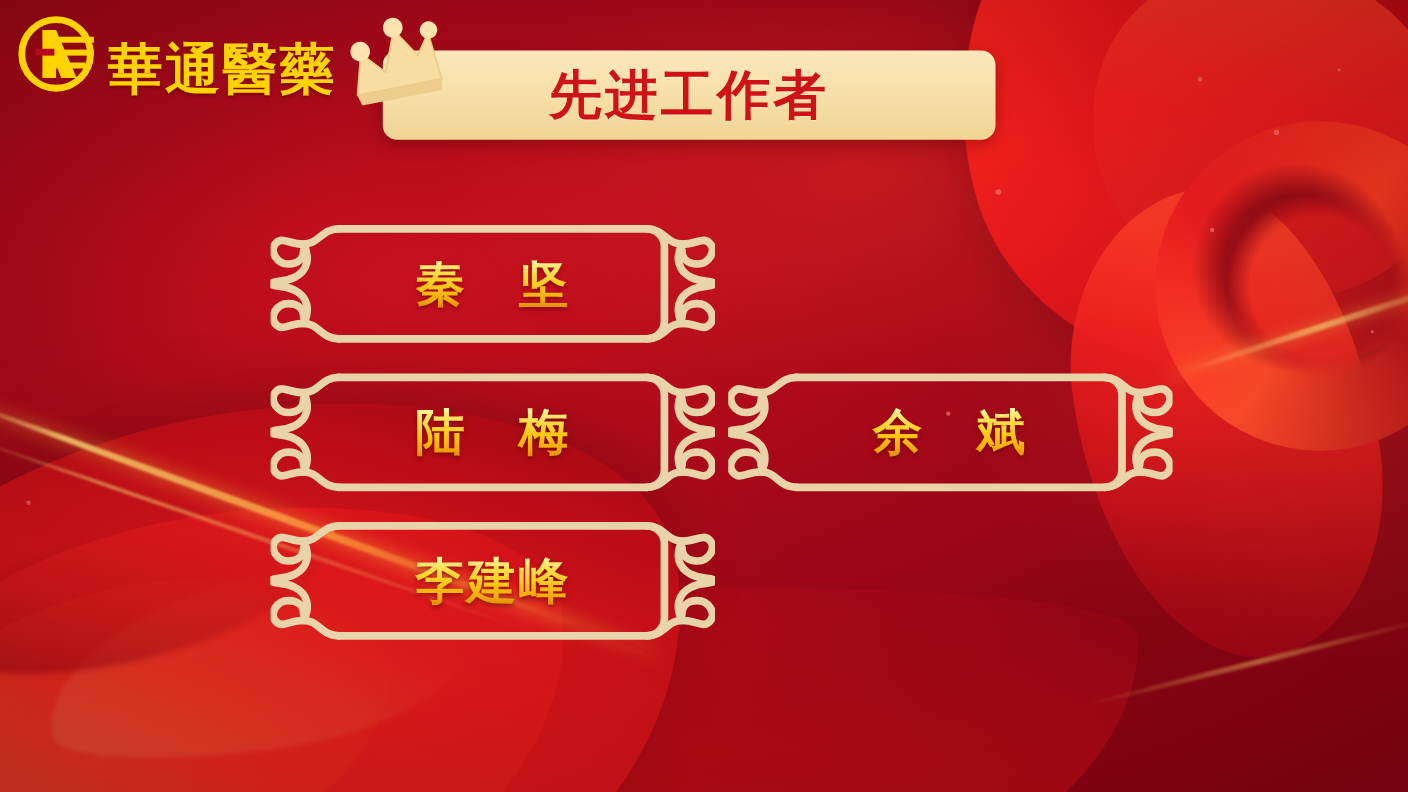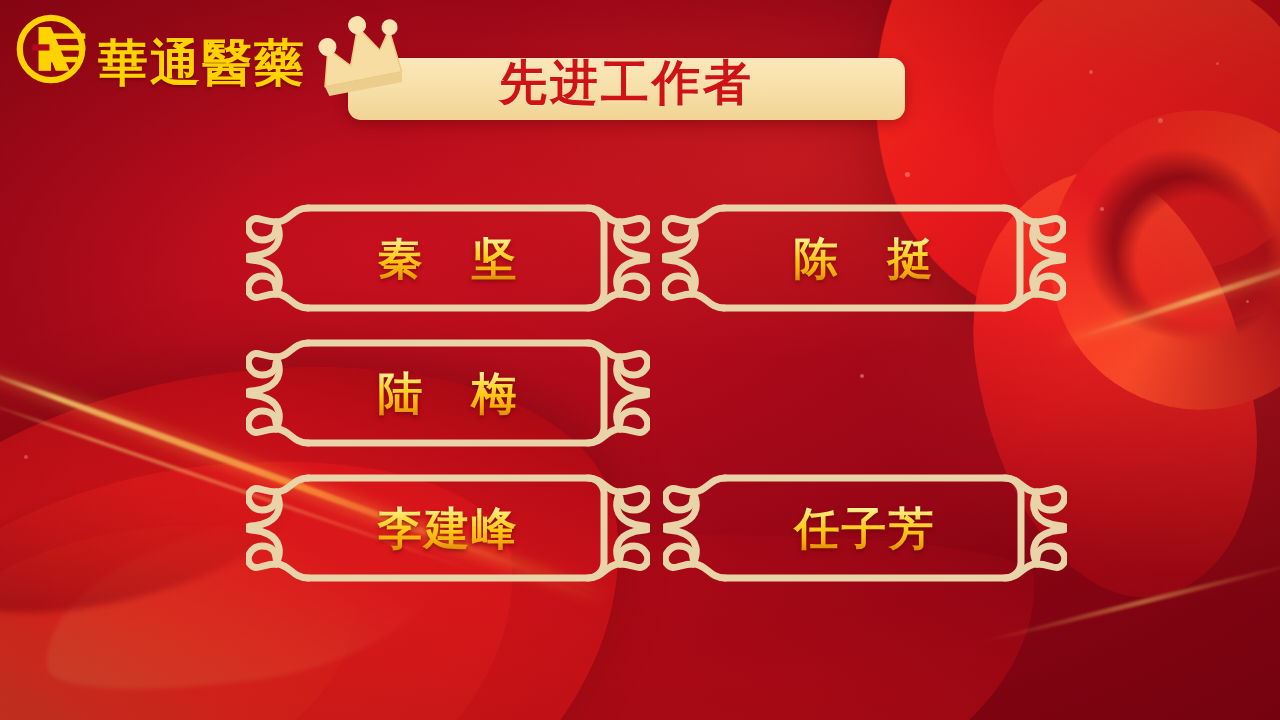--- a/index.html
+++ b/index.html
@@ -168,26 +168,26 @@
   }
 
   
   .crown{
     position:absolute; left:302px; top:12px;
     width:112px; height:92px;
     z-index:22;
   }
   .title-banner{
     position:absolute;
-    left:348px; top:58px;
-    width:557px; height:62px;
+    left:348px; top:46px;
+    width:557px; height:81px;
     background:linear-gradient(180deg,#fbe7bb 0%,#f6dfa7 52%,#f0d494 100%);
     border-radius:13px;
     z-index:21;
-    display:flex; align-items:flex-start; justify-content:center;
+    display:flex; align-items:center; justify-content:center;
     box-shadow:0 4px 14px rgba(80,0,8,.35);
   }
   .title-text{
     font-family:"DejaVu Sans","Liberation Sans",sans-serif;
     font-weight:bold;
     font-size:48px;
     letter-spacing:3px;
     color:#cf1216;
     line-height:1;
     white-space:nowrap;
@@ -314,88 +314,72 @@
             <path d="M30 98 C36 86 34 74 22 68 C10 62 4 66 0 62"></path>
             <path d="M342 12 C358 12 360 26 374 26 C388 26 394 18 400 26 C405 33 398 44 388 44 C378 44 374 38 374 32"></path>
             <path d="M342 112 C358 112 360 98 374 98 C388 98 394 106 400 98 C405 91 398 80 388 80 C378 80 374 86 374 92"></path>
             <path d="M374 26 C368 38 370 50 382 56 C394 62 400 58 404 62"></path>
             <path d="M374 98 C368 86 370 74 382 68 C394 62 400 66 404 62"></path>
           </g>
         </svg>
         <div class="plaque-name">秦　坚</div>
       </div>
 
-      <div class="plaque">
-        <svg viewBox="0 0 404 124" preserveAspectRatio="none">
-          <g fill="none" stroke="#e8d4a8" stroke-width="7" stroke-linecap="round" stroke-linejoin="round">
-            <path d="M62 12 H342 a16 16 0 0 1 16 16 V96 a16 16 0 0 1 -16 16 H62"></path>
-            <path d="M62 12 C46 12 44 26 30 26 C16 26 10 18 4 26 C-1 33 6 44 16 44 C26 44 30 38 30 32"></path>
-            <path d="M62 112 C46 112 44 98 30 98 C16 98 10 106 4 98 C-1 91 6 80 16 80 C26 80 30 86 30 92"></path>
-            <path d="M30 26 C36 38 34 50 22 56 C10 62 4 58 0 62"></path>
-            <path d="M30 98 C36 86 34 74 22 68 C10 62 4 66 0 62"></path>
-            <path d="M342 12 C358 12 360 26 374 26 C388 26 394 18 400 26 C405 33 398 44 388 44 C378 44 374 38 374 32"></path>
-            <path d="M342 112 C358 112 360 98 374 98 C388 98 394 106 400 98 C405 91 398 80 388 80 C378 80 374 86 374 92"></path>
-            <path d="M374 26 C368 38 370 50 382 56 C394 62 400 58 404 62"></path>
-            <path d="M374 98 C368 86 370 74 382 68 C394 62 400 66 404 62"></path>
-          </g>
-        </svg>
-        <div class="plaque-name">陈　挺</div>
-      </div>
     </div>
 
     <div class="plaque-row r2">
       <div class="plaque">
         <svg viewBox="0 0 404 124" preserveAspectRatio="none">
           <g fill="none" stroke="#e8d4a8" stroke-width="7" stroke-linecap="round" stroke-linejoin="round">
             <path d="M62 12 H342 a16 16 0 0 1 16 16 V96 a16 16 0 0 1 -16 16 H62"></path>
             <path d="M62 12 C46 12 44 26 30 26 C16 26 10 18 4 26 C-1 33 6 44 16 44 C26 44 30 38 30 32"></path>
             <path d="M62 112 C46 112 44 98 30 98 C16 98 10 106 4 98 C-1 91 6 80 16 80 C26 80 30 86 30 92"></path>
             <path d="M30 26 C36 38 34 50 22 56 C10 62 4 58 0 62"></path>
             <path d="M30 98 C36 86 34 74 22 68 C10 62 4 66 0 62"></path>
             <path d="M342 12 C358 12 360 26 374 26 C388 26 394 18 400 26 C405 33 398 44 388 44 C378 44 374 38 374 32"></path>
             <path d="M342 112 C358 112 360 98 374 98 C388 98 394 106 400 98 C405 91 398 80 388 80 C378 80 374 86 374 92"></path>
             <path d="M374 26 C368 38 370 50 382 56 C394 62 400 58 404 62"></path>
             <path d="M374 98 C368 86 370 74 382 68 C394 62 400 66 404 62"></path>
           </g>
         </svg>
         <div class="plaque-name">陆　梅</div>
       </div>
 
+      <div class="plaque">
+        <svg viewBox="0 0 404 124" preserveAspectRatio="none">
+          <g fill="none" stroke="#e8d4a8" stroke-width="7" stroke-linecap="round" stroke-linejoin="round">
+            <path d="M62 12 H342 a16 16 0 0 1 16 16 V96 a16 16 0 0 1 -16 16 H62"></path>
+            <path d="M62 12 C46 12 44 26 30 26 C16 26 10 18 4 26 C-1 33 6 44 16 44 C26 44 30 38 30 32"></path>
+            <path d="M62 112 C46 112 44 98 30 98 C16 98 10 106 4 98 C-1 91 6 80 16 80 C26 80 30 86 30 92"></path>
+            <path d="M30 26 C36 38 34 50 22 56 C10 62 4 58 0 62"></path>
+            <path d="M30 98 C36 86 34 74 22 68 C10 62 4 66 0 62"></path>
+            <path d="M342 12 C358 12 360 26 374 26 C388 26 394 18 400 26 C405 33 398 44 388 44 C378 44 374 38 374 32"></path>
+            <path d="M342 112 C358 112 360 98 374 98 C388 98 394 106 400 98 C405 91 398 80 388 80 C378 80 374 86 374 92"></path>
+            <path d="M374 26 C368 38 370 50 382 56 C394 62 400 58 404 62"></path>
+            <path d="M374 98 C368 86 370 74 382 68 C394 62 400 66 404 62"></path>
+          </g>
+        </svg>
+        <div class="plaque-name">余　斌</div>
+      </div>
     </div>
 
     <div class="plaque-row r3">
       <div class="plaque">
         <svg viewBox="0 0 404 124" preserveAspectRatio="none">
           <g fill="none" stroke="#e8d4a8" stroke-width="7" stroke-linecap="round" stroke-linejoin="round">
             <path d="M62 12 H342 a16 16 0 0 1 16 16 V96 a16 16 0 0 1 -16 16 H62"></path>
             <path d="M62 12 C46 12 44 26 30 26 C16 26 10 18 4 26 C-1 33 6 44 16 44 C26 44 30 38 30 32"></path>
             <path d="M62 112 C46 112 44 98 30 98 C16 98 10 106 4 98 C-1 91 6 80 16 80 C26 80 30 86 30 92"></path>
             <path d="M30 26 C36 38 34 50 22 56 C10 62 4 58 0 62"></path>
             <path d="M30 98 C36 86 34 74 22 68 C10 62 4 66 0 62"></path>
             <path d="M342 12 C358 12 360 26 374 26 C388 26 394 18 400 26 C405 33 398 44 388 44 C378 44 374 38 374 32"></path>
             <path d="M342 112 C358 112 360 98 374 98 C388 98 394 106 400 98 C405 91 398 80 388 80 C378 80 374 86 374 92"></path>
             <path d="M374 26 C368 38 370 50 382 56 C394 62 400 58 404 62"></path>
             <path d="M374 98 C368 86 370 74 382 68 C394 62 400 66 404 62"></path>
           </g>
         </svg>
         <div class="plaque-name">李建峰</div>
       </div>
 
-      <div class="plaque">
-        <svg viewBox="0 0 404 124" preserveAspectRatio="none">
-          <g fill="none" stroke="#e8d4a8" stroke-width="7" stroke-linecap="round" stroke-linejoin="round">
-            <path d="M62 12 H342 a16 16 0 0 1 16 16 V96 a16 16 0 0 1 -16 16 H62"></path>
-            <path d="M62 12 C46 12 44 26 30 26 C16 26 10 18 4 26 C-1 33 6 44 16 44 C26 44 30 38 30 32"></path>
-            <path d="M62 112 C46 112 44 98 30 98 C16 98 10 106 4 98 C-1 91 6 80 16 80 C26 80 30 86 30 92"></path>
-            <path d="M30 26 C36 38 34 50 22 56 C10 62 4 58 0 62"></path>
-            <path d="M30 98 C36 86 34 74 22 68 C10 62 4 66 0 62"></path>
-            <path d="M342 12 C358 12 360 26 374 26 C388 26 394 18 400 26 C405 33 398 44 388 44 C378 44 374 38 374 32"></path>
-            <path d="M342 112 C358 112 360 98 374 98 C388 98 394 106 400 98 C405 91 398 80 388 80 C378 80 374 86 374 92"></path>
-            <path d="M374 26 C368 38 370 50 382 56 C394 62 400 58 404 62"></path>
-            <path d="M374 98 C368 86 370 74 382 68 C394 62 400 66 404 62"></path>
-          </g>
-        </svg>
-        <div class="plaque-name">任子芳</div>
-      </div>
     </div>
 
   </div>
 </div>
 
 </body></html>

